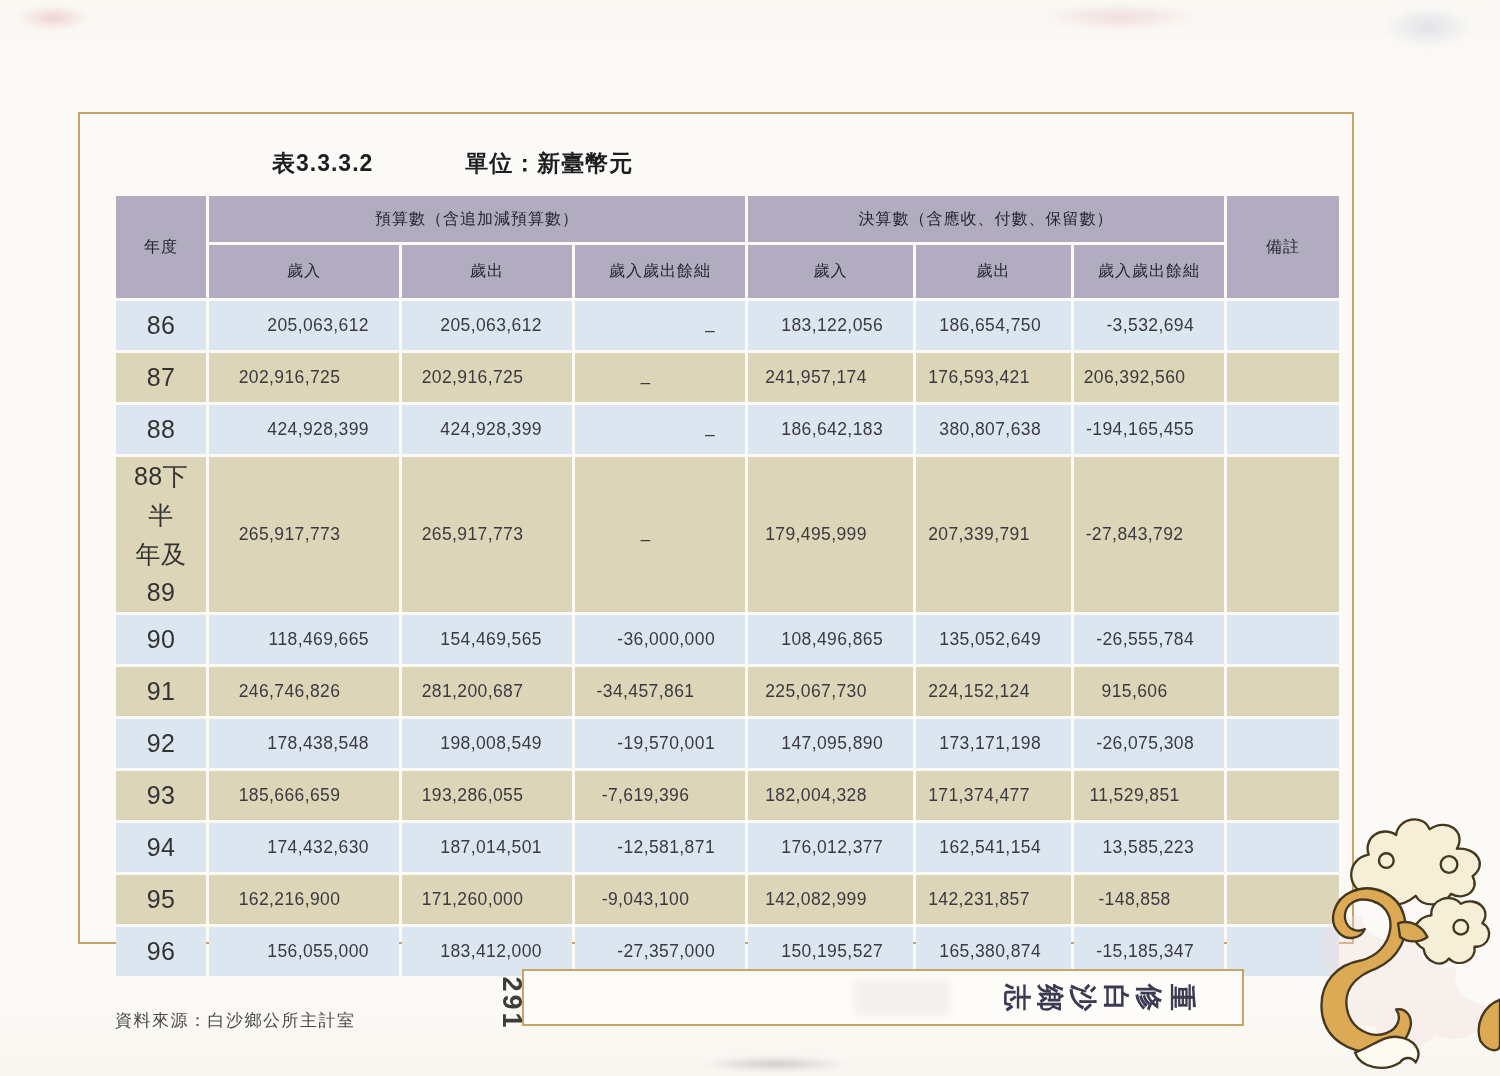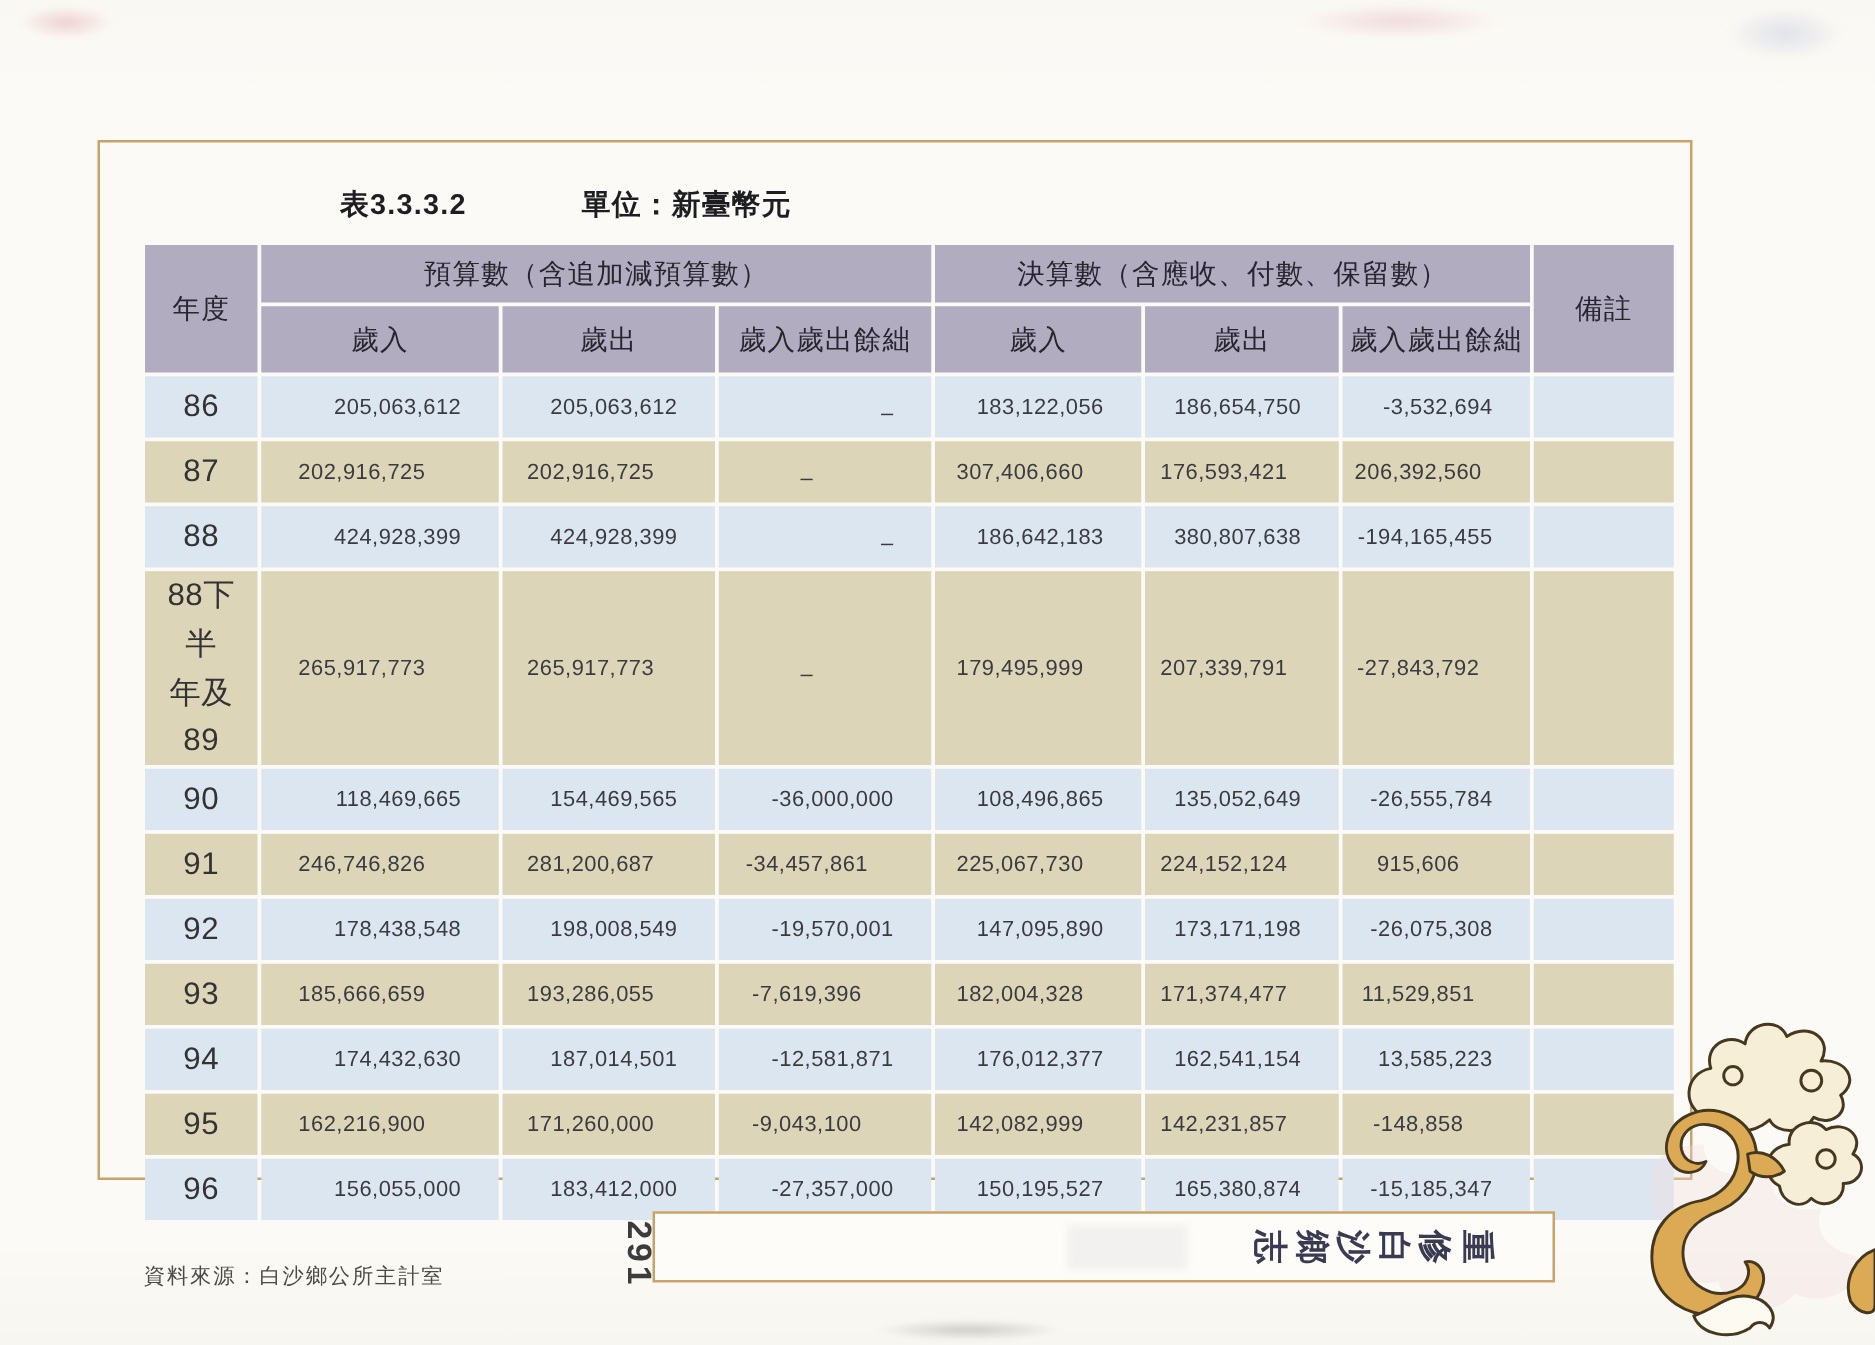--- a/index.html
+++ b/index.html
@@ -32,21 +32,21 @@
   .unit-label{margin-left:70px;}
 
   table.budget{
     border-collapse:separate;border-spacing:3px;table-layout:fixed;
     margin:14px 0 0 33px;width:1212px;
   }
   table.budget th,table.budget td{
     box-sizing:border-box;font-weight:normal;overflow:hidden;
   }
   thead th{
-    background:#b1acc0;color:#272530;font-size:22px;font-weight:600;
+    background:#b1acc0;color:#272530;font-size:16px;font-weight:600;
     text-align:center;letter-spacing:1px;
   }
   tr.hrow1 th{height:46px;}
   tr.hrow2 th{height:53px;}
   tbody td{
     font-size:17.5px;color:#3a3a40;text-align:right;padding-right:30px;
     letter-spacing:.4px;
   }
   tbody td.cell-year{
     text-align:center;padding:0 6px;font-size:25px;color:#333;
@@ -142,21 +142,21 @@
             <td class="cell-actual-revenue">183,122,056</td>
             <td class="cell-actual-expenditure">186,654,750</td>
             <td class="cell-actual-balance">-3,532,694</td>
             <td class="cell-note"></td>
           </tr>
           <tr class="tan">
             <td class="cell-year">87</td>
             <td class="cell-budget-revenue">202,916,725</td>
             <td class="cell-budget-expenditure">202,916,725</td>
             <td class="cell-budget-balance dash"><span>–</span></td>
-            <td class="cell-actual-revenue">307,406,660</td>
+            <td class="cell-actual-revenue">241,957,174</td>
             <td class="cell-actual-expenditure">176,593,421</td>
             <td class="cell-actual-balance">206,392,560</td>
             <td class="cell-note"></td>
           </tr>
           <tr class="blue">
             <td class="cell-year">88</td>
             <td class="cell-budget-revenue">424,928,399</td>
             <td class="cell-budget-expenditure">424,928,399</td>
             <td class="cell-budget-balance dash"><span>–</span></td>
             <td class="cell-actual-revenue">186,642,183</td>

